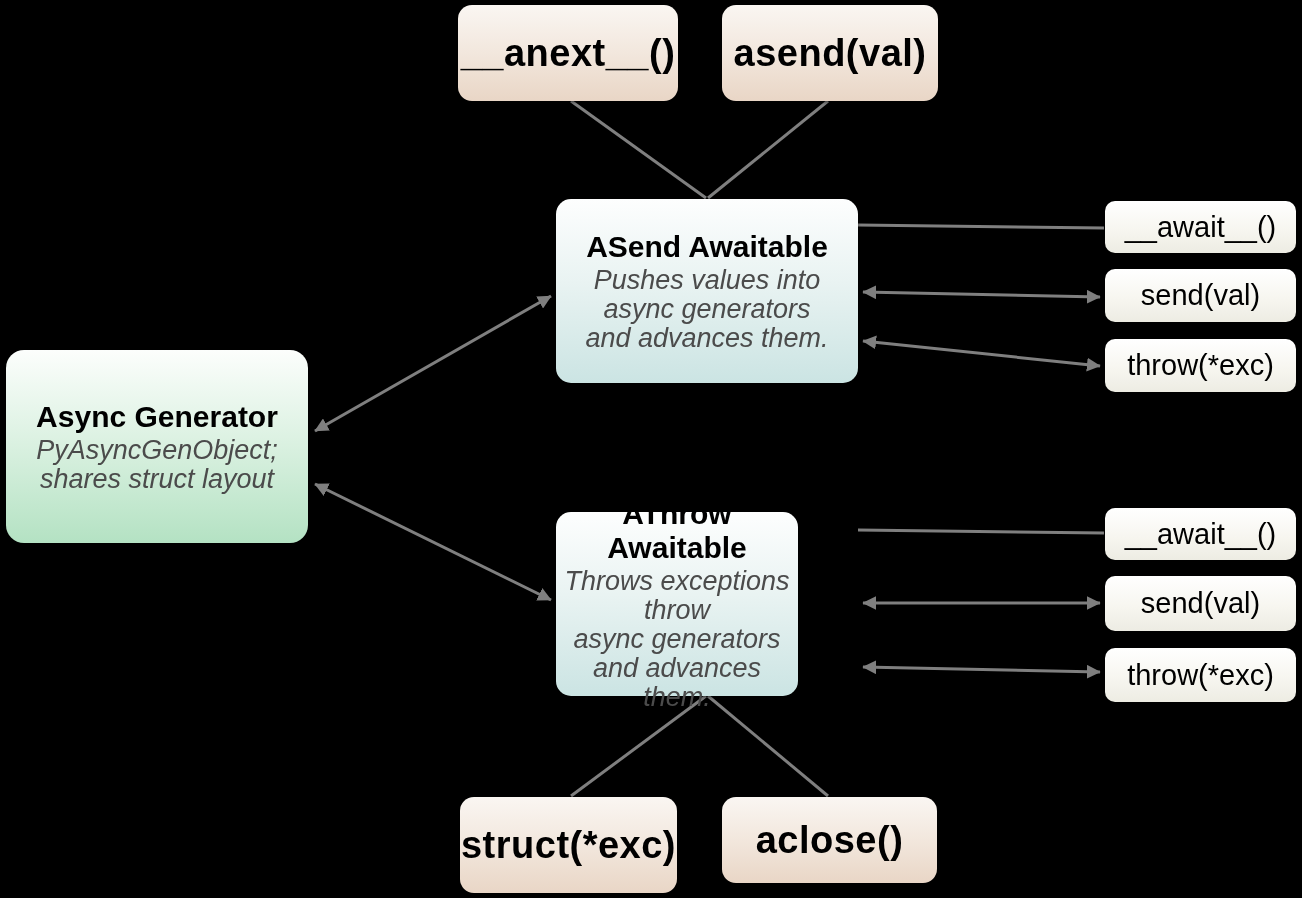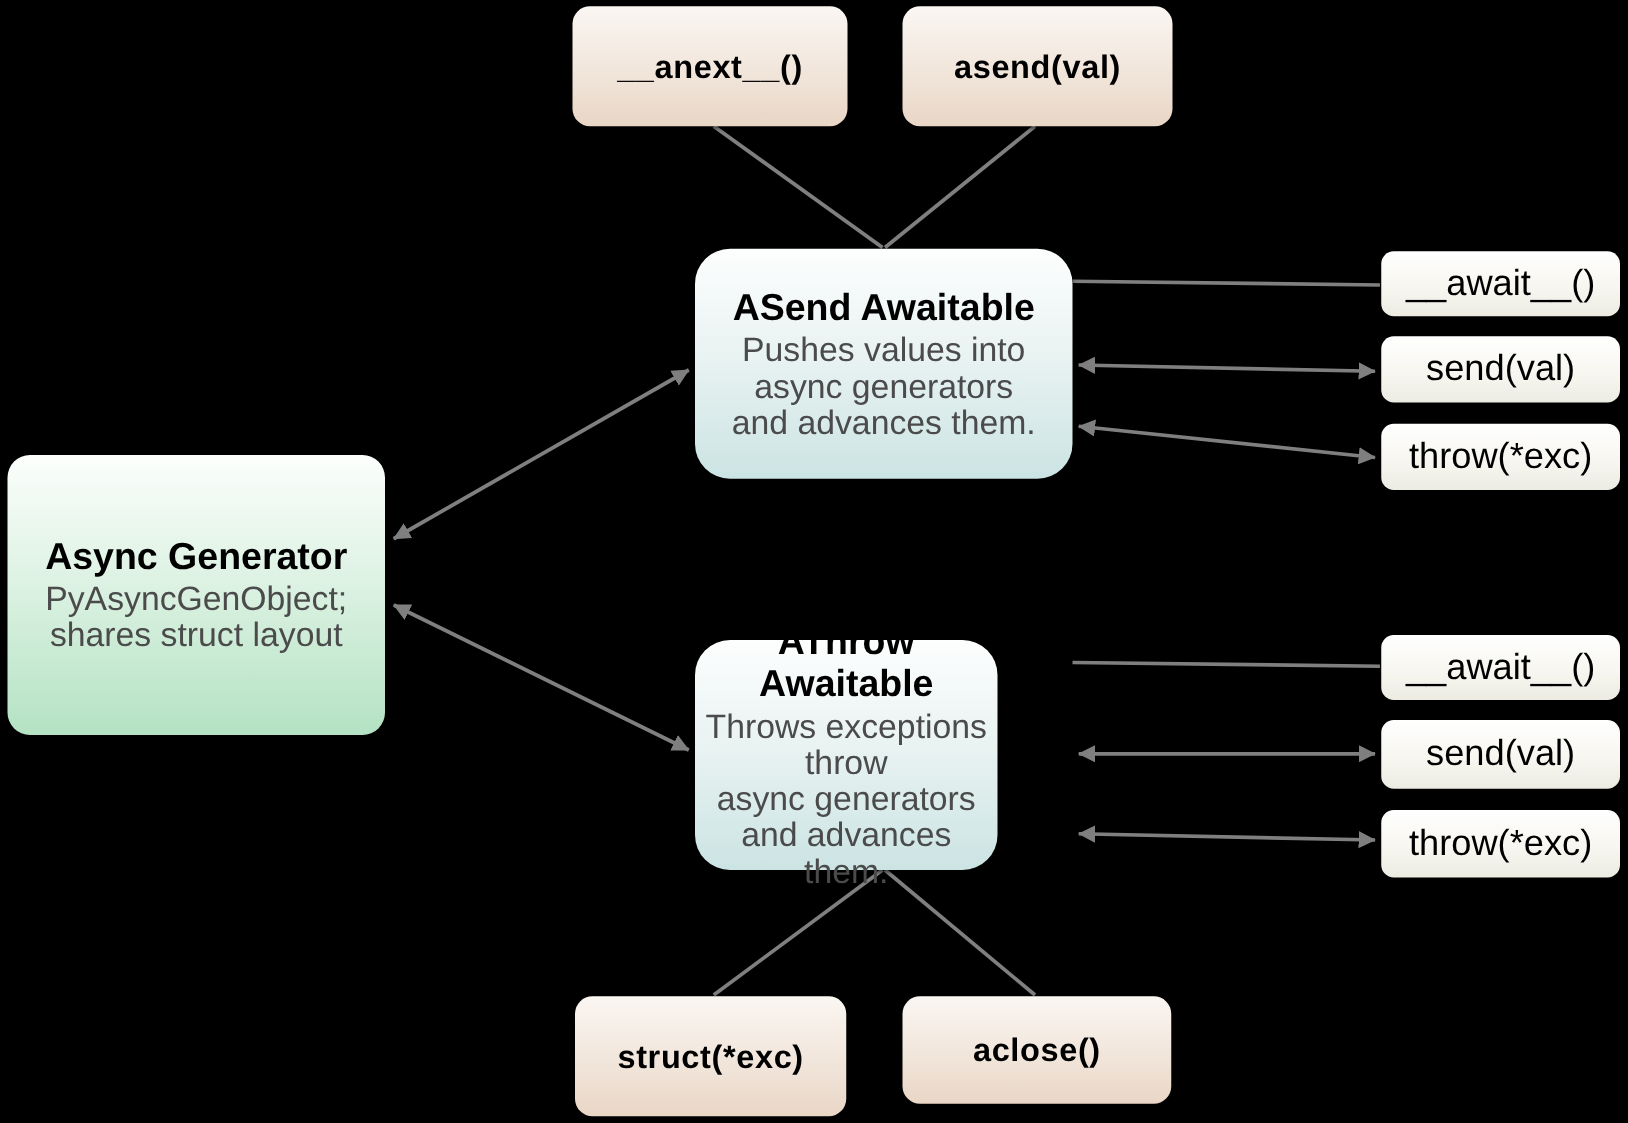--- a/index.html
+++ b/index.html
@@ -17,35 +17,35 @@
     width: 1302px; height: 898px;
   }
   .edge { stroke: #7f7f7f; stroke-width: 3; fill: none; }
   .node { position: absolute; box-sizing: border-box; display: flex; flex-direction: column; align-items: center; justify-content: center; text-align: center; }
 
   .box-tan {
     background: linear-gradient(180deg, #faf6f2 0%, #f2e7dd 50%, #e9d6c6 100%);
     border-radius: 14px;
     box-shadow: 0 1px 3px rgba(0,0,0,0.6);
   }
-  .box-tan .method-label { font-size: 26px; font-weight: bold; color: #000; letter-spacing: 0.5px; }
+  .box-tan .method-label { font-size: 38px; font-weight: bold; color: #000; letter-spacing: 0.5px; }
 
   .box-blue {
     background: linear-gradient(180deg, #fdfefe 0%, #e9f3f2 45%, #cbe4e3 100%);
-    border-radius: 28px;
+    border-radius: 15px;
     box-shadow: 0 1px 3px rgba(0,0,0,0.6);
     text-align: center;
   }
   .box-green {
     background: linear-gradient(180deg, #fcfefc 0%, #ddf2e3 45%, #b4e2c3 100%);
     border-radius: 18px;
     box-shadow: 0 1px 3px rgba(0,0,0,0.6);
   }
   .big-title { font-size: 30px; font-weight: bold; color: #000; line-height: 34px; margin-bottom: 2px; }
-  .big-desc { font-size: 27px; color: #4b4b4b; line-height: 29px; }
+  .big-desc { font-size: 27px; color: #4b4b4b; line-height: 29px; font-style: italic; }
 
   .box-white {
     background: linear-gradient(180deg, #ffffff 0%, #f7f6f0 55%, #edece3 100%);
     border-radius: 10px;
     box-shadow: 0 1px 2px rgba(0,0,0,0.6);
   }
   .box-white .method-label { font-size: 29px; font-weight: normal; color: #000; }
 </style>
 </head>
 <body>
@@ -79,21 +79,21 @@
     <span class="method-label">asend(val)</span>
   </div>
 
   <div class="node box-blue" style="left:556px; top:199px; width:302px; height:184px;">
     <div class="big-title">ASend Awaitable</div>
     <div class="big-desc">Pushes values into</div>
     <div class="big-desc">async generators</div>
     <div class="big-desc">and advances them.</div>
   </div>
 
-  <div class="node box-green" style="left:6px; top:364px; width:302px; height:224px;text-align:center;">
+  <div class="node box-green" style="left:6px; top:350px; width:302px; height:193px;text-align:center;">
     <div class="big-title">Async Generator</div>
     <div class="big-desc">PyAsyncGenObject;</div>
     <div class="big-desc">shares struct layout</div>
   </div>
 
   <div class="node box-blue" style="left:556px; top:512px; width:242px; height:184px;">
     <div class="big-title">AThrow Awaitable</div>
     <div class="big-desc">Throws exceptions throw</div>
     <div class="big-desc">async generators</div>
     <div class="big-desc">and advances them.</div>

